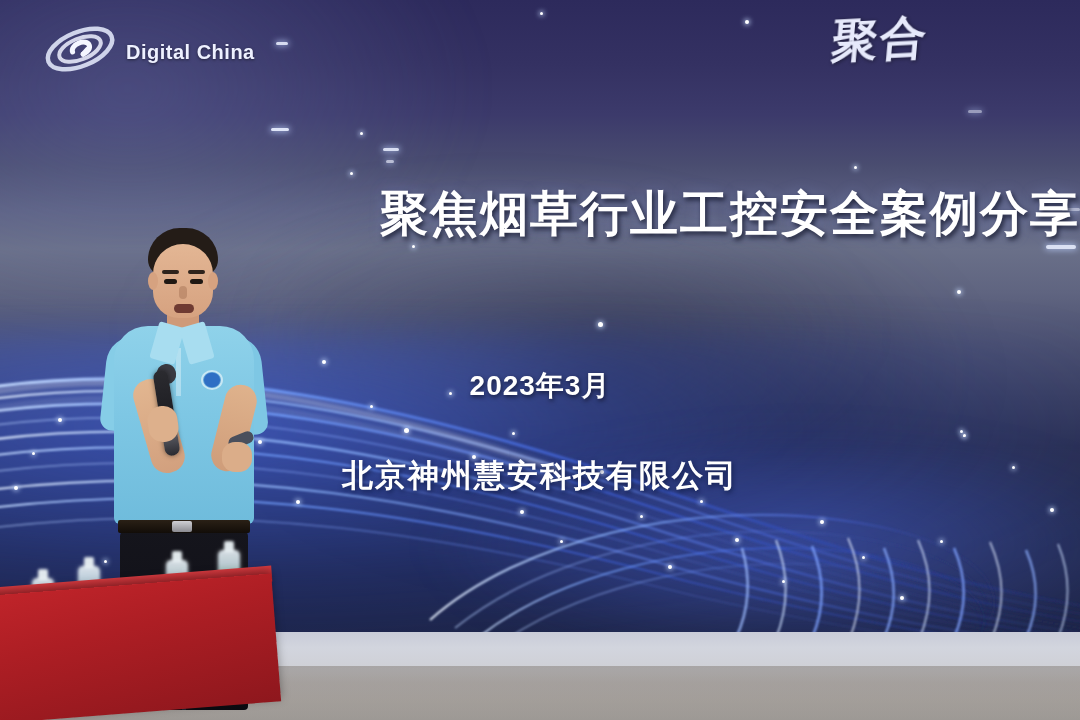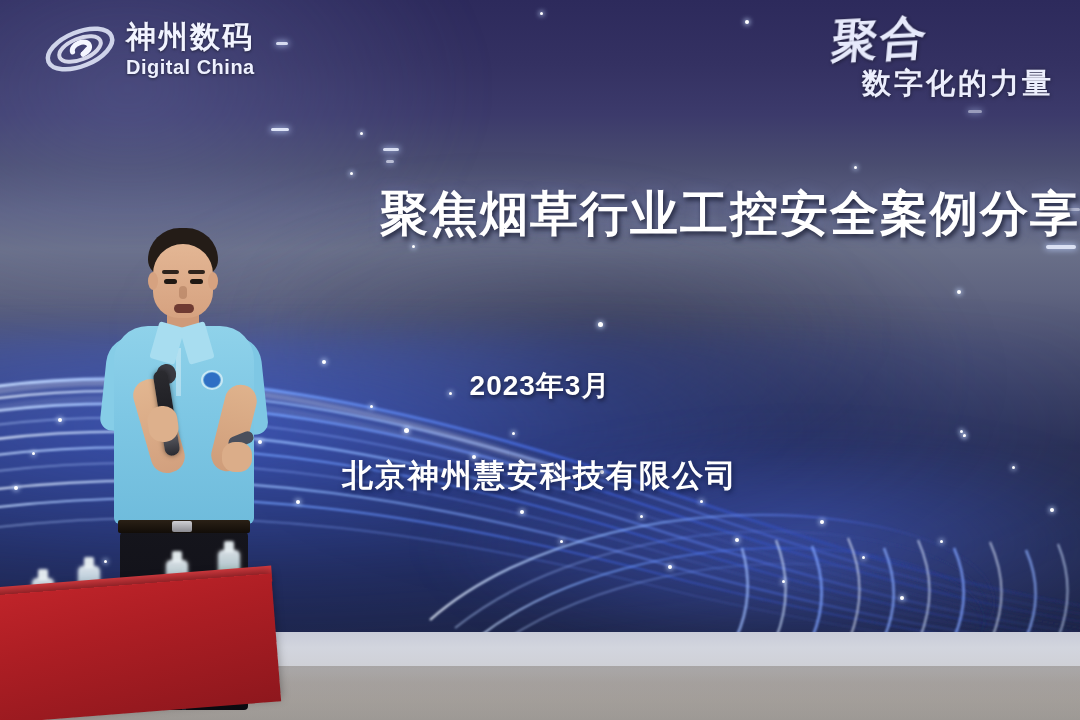--- a/index.html
+++ b/index.html
@@ -428,28 +428,26 @@
     <div class="logo-tl">
       <svg class="logo-mark" viewBox="0 0 76 62">
         <g transform="rotate(-22 38 31)">
           <ellipse cx="38" cy="31" rx="34" ry="17" fill="none" stroke="#dfe4f7" stroke-width="4.5" opacity=".9"></ellipse>
           <ellipse cx="38" cy="31" rx="22" ry="10.5" fill="none" stroke="#eef1ff" stroke-width="4" opacity=".85"></ellipse>
           <path d="M30,31 a9,6 0 1 1 9,6" fill="none" stroke="#f4f6ff" stroke-width="5" stroke-linecap="round"></path>
           <path d="M39,37 l6,-3" stroke="#f4f6ff" stroke-width="5" stroke-linecap="round"></path>
         </g>
       </svg>
       <div class="logo-txt">
-        <span class="logo-cn">神州数码</span>
         <span class="logo-en">Digital China</span>
       </div>
     </div>
 
     <div class="slogan-tr">
       <div class="slogan-brush">聚合</div>
-      <div class="slogan-sub">数字化的力量</div>
     </div>
 
     <div class="title-main">聚焦烟草行业工控安全案例分享</div>
     <div class="title-date">2023年3月</div>
     <div class="title-company">北京神州慧安科技有限公司</div>
   </div>
 
   <div class="floor"></div>
   <div class="floor-shade"></div>
 

